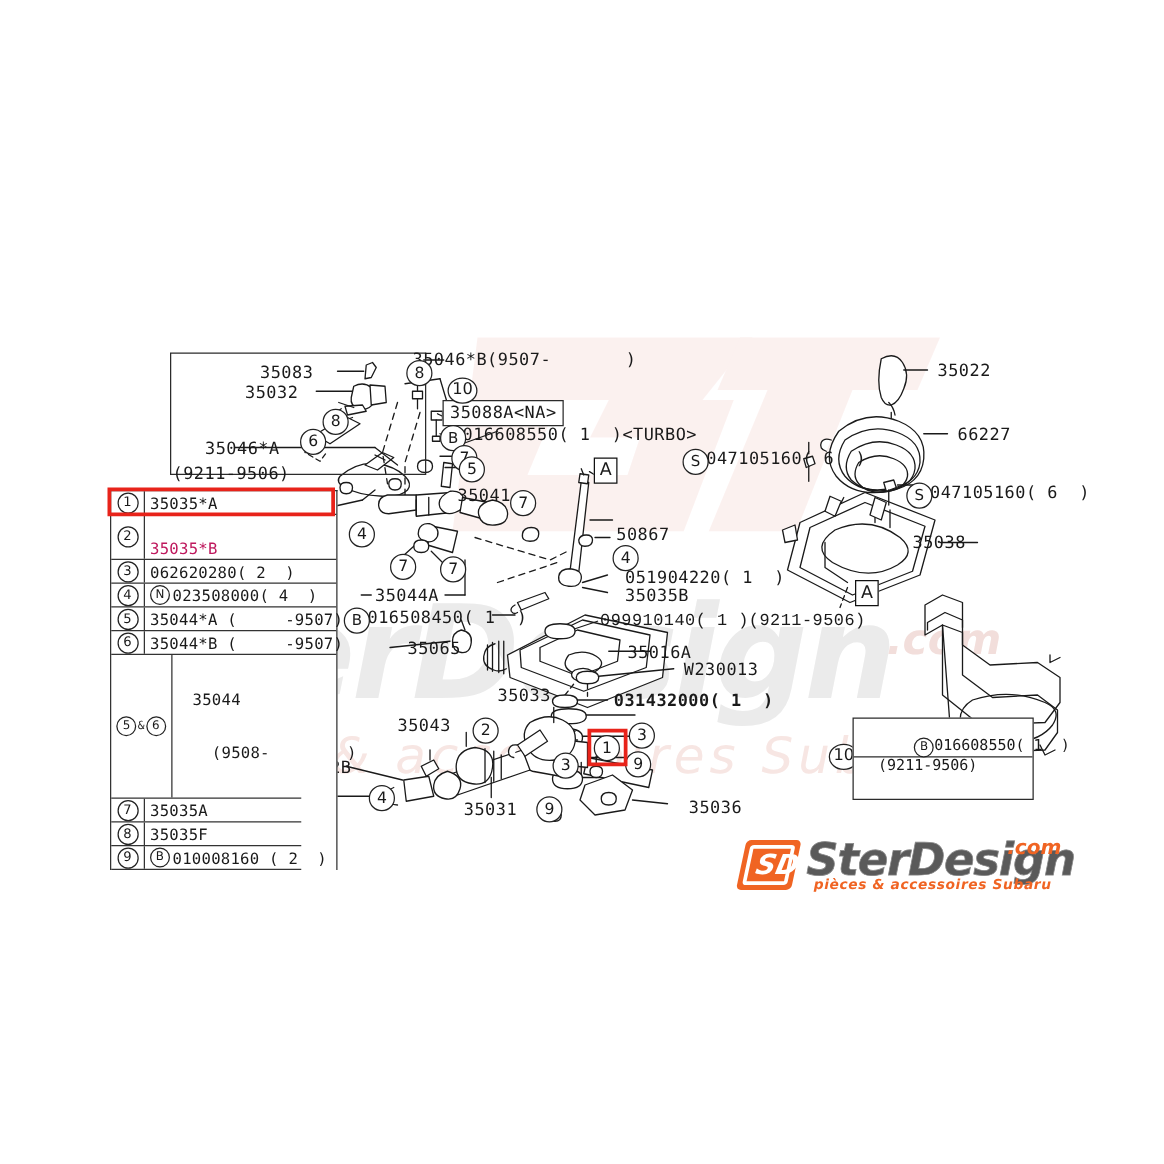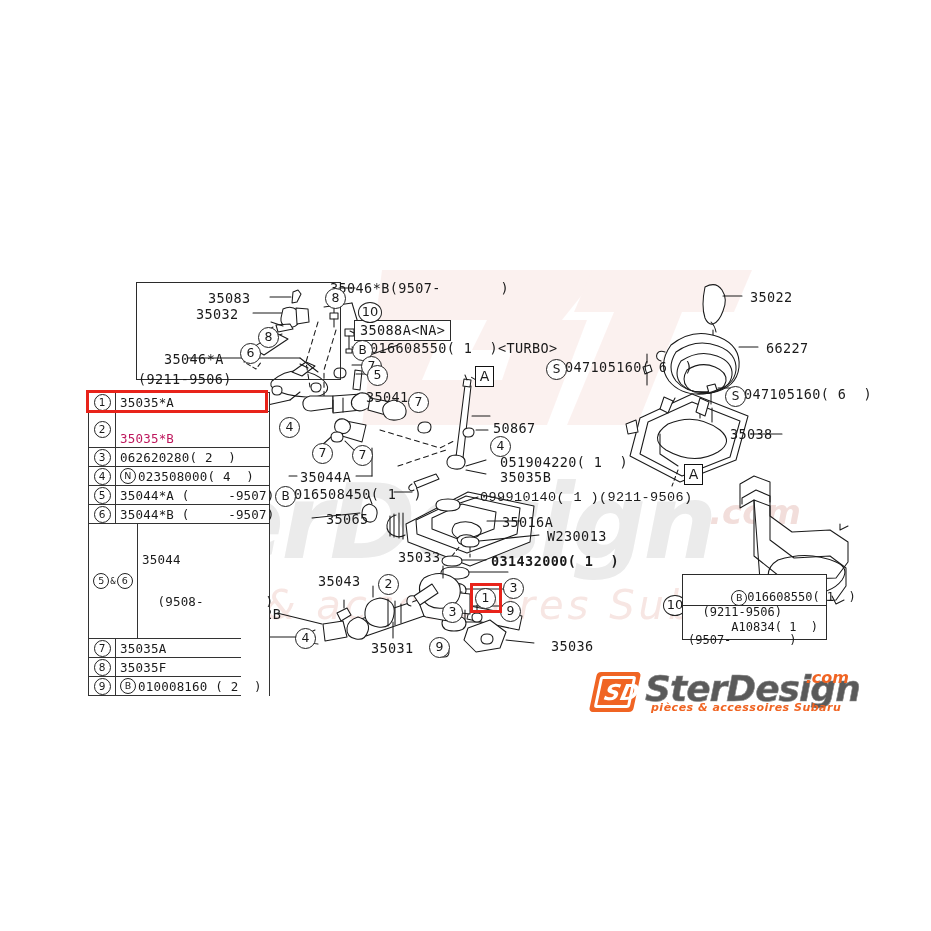--- a/index.html
+++ b/index.html
@@ -46,21 +46,21 @@
           border:1px solid #333;border-bottom:none;background:#fff;}
   #legend .row{display:flex;align-items:stretch;border-bottom:1px solid #333;
                min-height:18px;}
   #legend .key{width:26px;min-width:26px;border-right:1px solid #333;
                display:flex;align-items:center;justify-content:center;}
   #legend .key .circ{position:static;width:15px;height:15px;line-height:14px;
                      font-size:10.5px;border-width:1px;}
   #legend .key.dbl{width:48px;min-width:48px;gap:1px;font-size:10px;}
   #legend .val{flex:1;padding:1px 4px;font-size:12.5px;white-space:pre;
                display:flex;align-items:center;letter-spacing:.2px;}
-  #legend .val.two{display:block;padding-top:1px;line-height:14px;}
+  #legend .val.two{display:block;padding-top:1px;line-height:14px;margin-left:12px;}
   #legend .row.green .val{color:#be185d;margin-top:18px;}
   #legend .row.narrow{width:152px;}
 
   
   #hl-row{position:absolute;left:86px;top:390px;width:182px;height:23px;
           border:3px solid #e8231a;box-sizing:border-box;}
   #hl-part{position:absolute;left:470px;top:583px;width:32px;height:30px;
           border:3px solid #e8231a;box-sizing:border-box;}
 
   
@@ -465,23 +465,20 @@
   </div>
 
   <div id="hl-row"></div>
   <div id="hl-part"></div>
 
   <div class="circ wide" id="circ10">10</div>
   <div id="infobox">
     <div class="seg top">
       <span class="circ ltr" style="position:static;display:inline-block;width:14px;height:14px;line-height:13px;font-size:9.5px;">B</span><span>016608550( 1  )</span><br><span>  (9211-9506)</span>
     </div>
-    <div class="seg">
-      <span>A10834( 1  )</span><br><span>(9507-        )</span>
-    </div>
   </div>
 
   <div id="logo">
     <div class="mark">
       <span></span>
       <b>SD</b>
     </div>
     <div class="word">SterDesign</div>
     <div class="dot">.com</div>
     <div class="tag">pièces &amp; accessoires Subaru</div>

